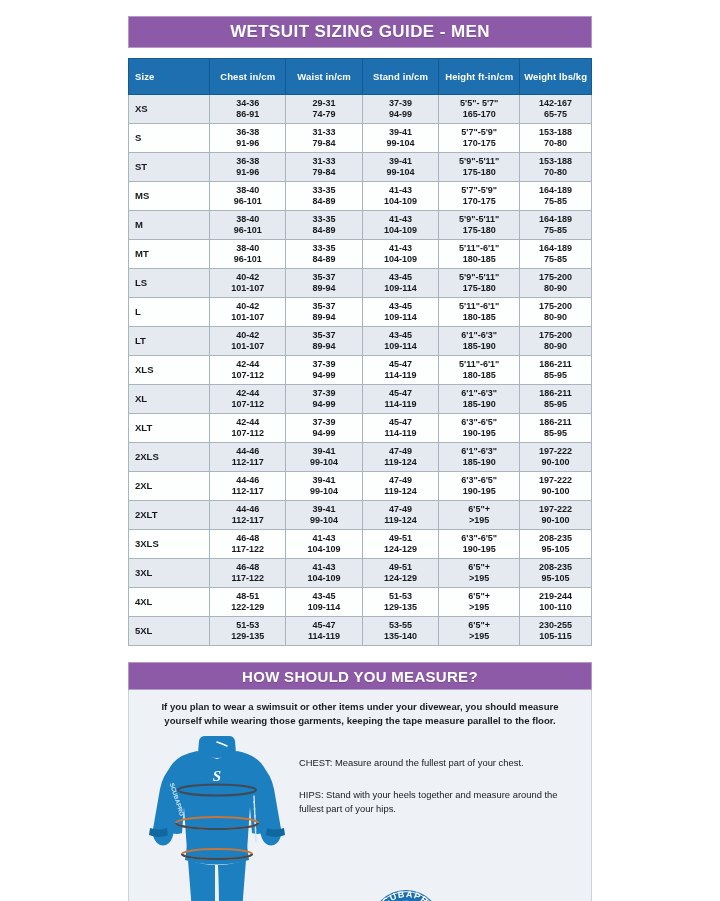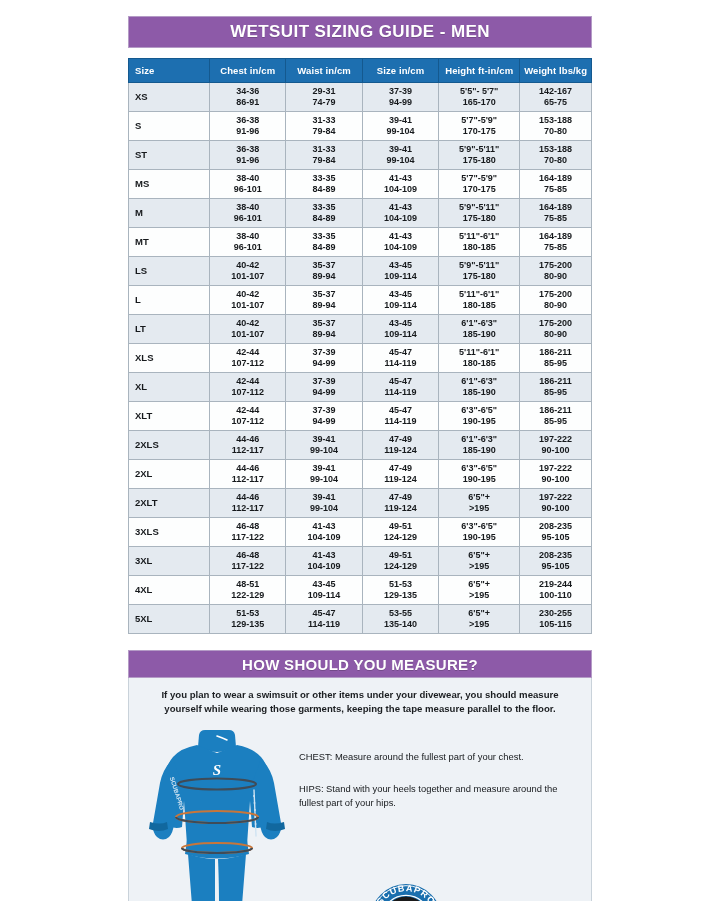--- a/index.html
+++ b/index.html
@@ -47,21 +47,21 @@
   table.sizing {
     width: 100%;
     border-collapse: collapse;
     table-layout: fixed;
   }
   table.sizing th {
     background: #1d6fb0;
     color: #ffffff;
     font-size: 9.5px;
     font-weight: bold;
-    padding: 6px 4px;
+    padding: 12px 4px;
     text-align: center;
     border: 1px solid #14598f;
     letter-spacing: 0.1px;
     white-space: nowrap;
   }
   table.sizing th.size-col {
     text-align: left;
     padding-left: 6px;
   }
   table.sizing td {
@@ -120,21 +120,21 @@
     padding: 10px 14px 8px 14px;
     position: relative;
     height: 293px;
   }
   .intro {
     text-align: center;
     font-size: 9.6px;
     font-weight: bold;
     color: #1b1e21;
     line-height: 1.45;
-    margin: 0 4px 12px 4px;
+    margin: 0 4px 6px 4px;
   }
 
   .measure-body {
     display: flex;
     align-items: flex-start;
     position: relative;
     height: 235px;
   }
   .figure-col {
     width: 148px;
@@ -181,21 +181,21 @@
           <col class="c-waist">
         <col class="c-hips">
           <col class="c-height">
           <col class="c-weight">
       </colgroup>
       <thead>
         <tr>
           <th class="size-col">Size</th>
           <th>Chest in/cm</th>
           <th>Waist in/cm</th>
-          <th>Size in/cm</th>
+          <th>Stand in/cm</th>
           <th>Height ft-in/cm</th>
           <th>Weight lbs/kg</th>
         </tr>
       </thead>
       <tbody id="sizing-body">
           <tr class="odd">
             <td class="size-cell">XS</td>
             <td>
               <span class="v-top">34-36</span>
               <span class="v-bot">86-91</span>

